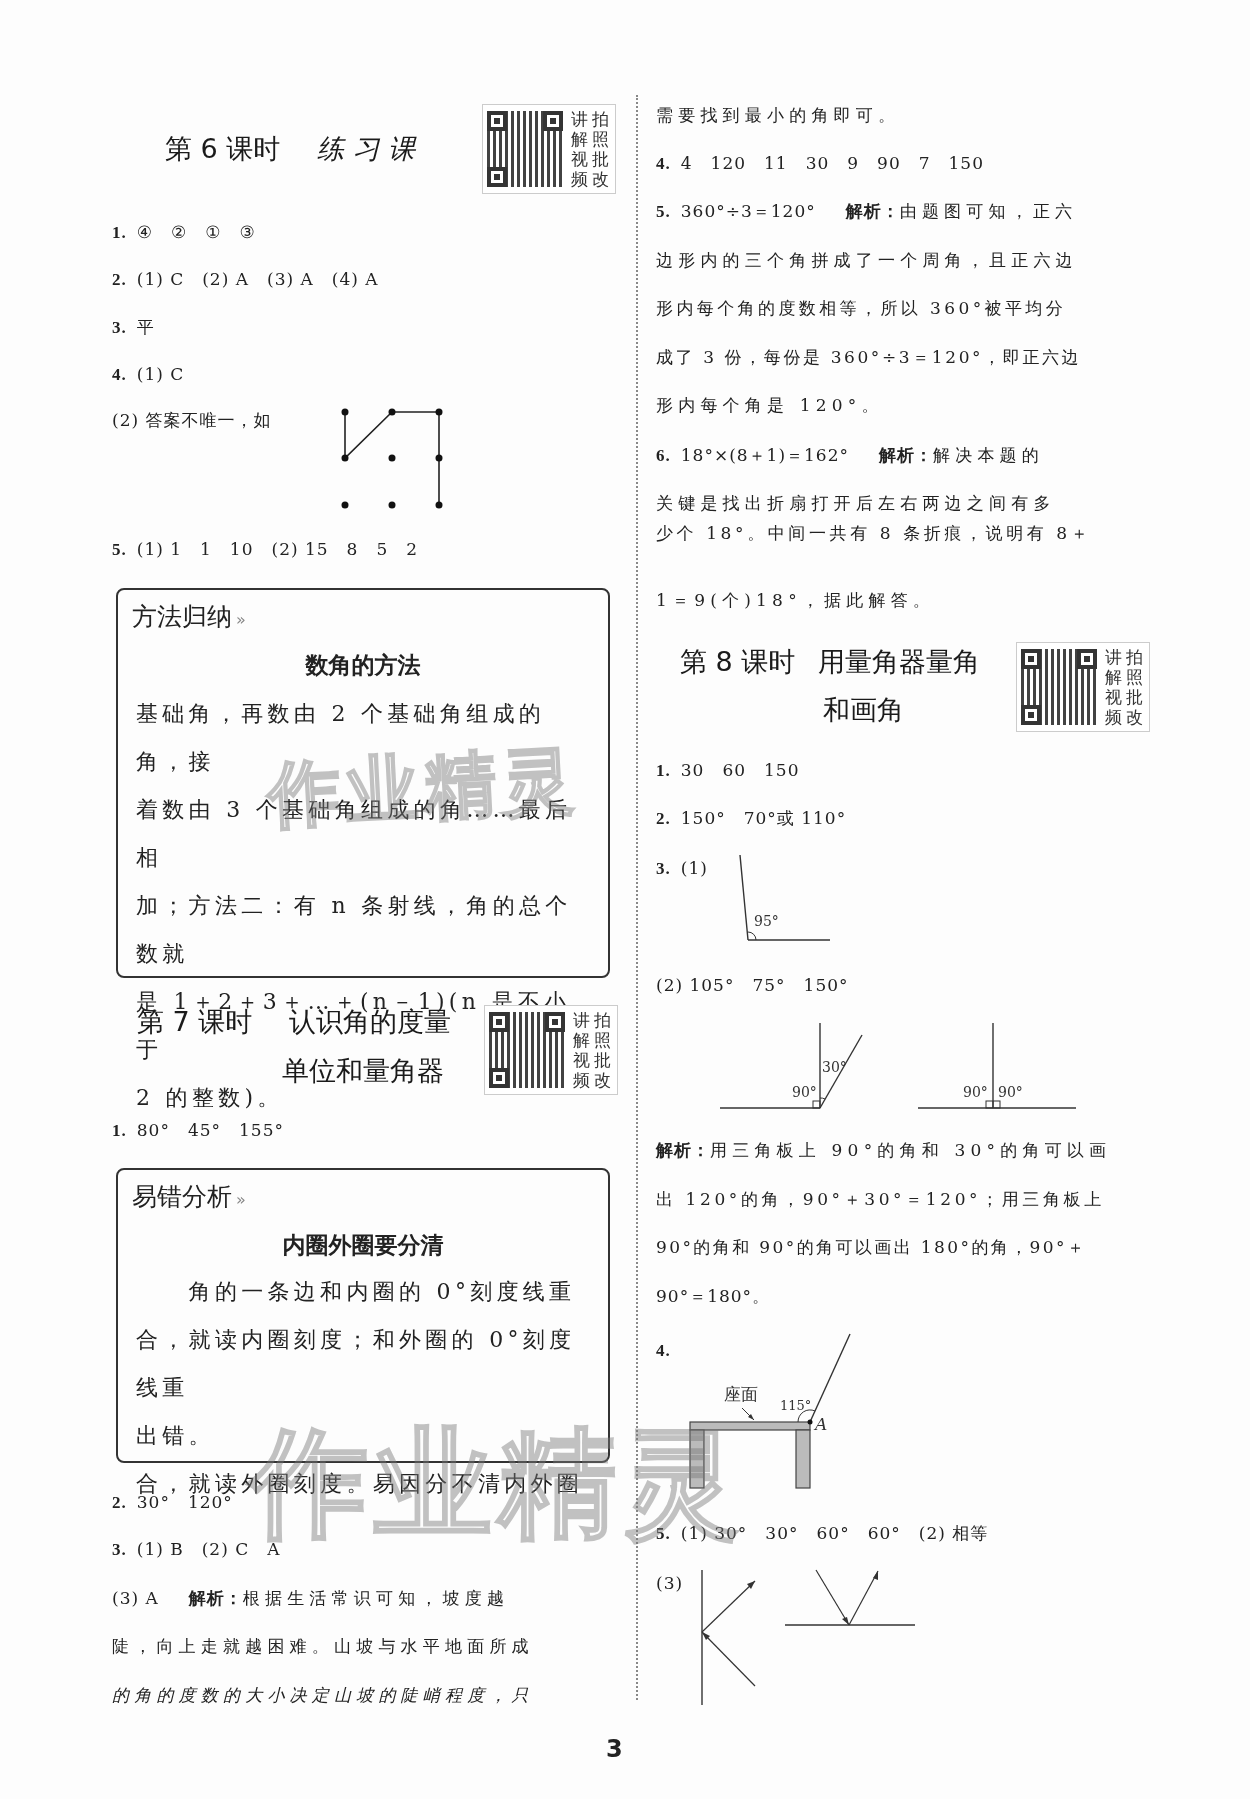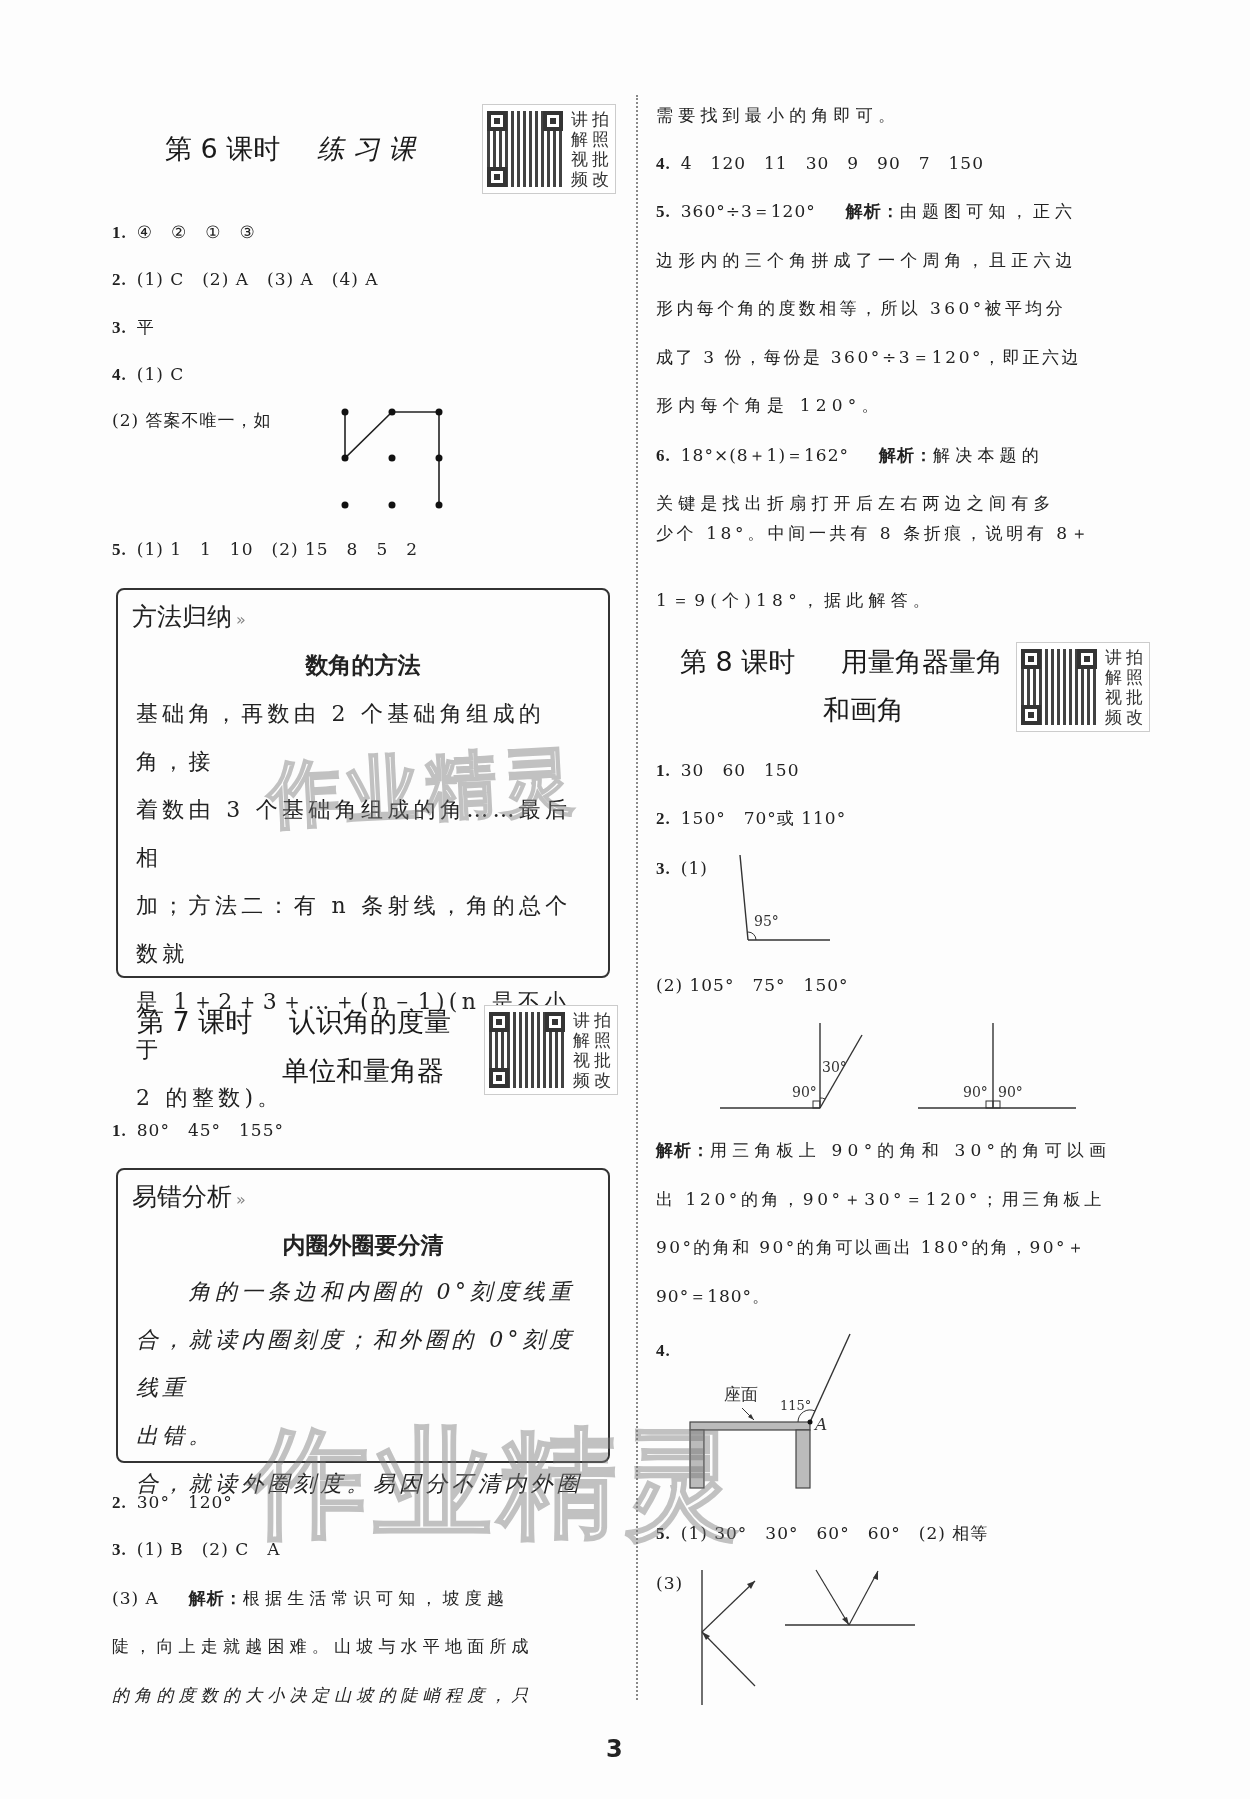--- a/index.html
+++ b/index.html
@@ -108,21 +108,21 @@
       <span>批</span>
     <span>频</span>
       <span>改</span>
   </div>
 </div>
 <div class="line" style="left:112px; top:1115px;"><span class="num">1.</span><span>80°　45°　155°</span></div>
 
 <div class="box" style="left:116px; top:1168px; width:494px; height:295px;">
   <div class="box-label"><span>易错分析</span><span class="chev">»</span></div>
   <div class="box-heading" style="top:60px;">内圈外圈要分清</div>
-  <div class="box-text" style="top:98px;font-style:italic;">
+  <div class="box-text" style="top:98px;">
     <div>　　角的一条边和内圈的 0°刻度线重</div>
     <div>合，就读内圈刻度；和外圈的 0°刻度线重</div>
     <div>出错。</div>
     <div>合，就读外圈刻度。易因分不清内外圈</div>
   </div>
 </div>
 
 <div class="line" style="left:112px; top:1487px;"><span class="num">2.</span><span>30°　120°</span></div>
 <div class="line" style="left:112px; top:1534px;"><span class="num">3.</span><span>(1) B　(2) C　A</span></div>
 <div class="line" style="left:112px; top:1583px;"><span>(3) A</span><span class="bold-label" style="margin-left:30px;">解析：</span><span class="just">根据生活常识可知，坡度越</span></div>
@@ -140,21 +140,21 @@
 <div class="line just" style="left:656px; top:342px; letter-spacing:2.6px;">成了 3 份，每份是 360°÷3＝120°，即正六边</div>
 <div class="line just" style="left:656px; top:390px;">形内每个角是 120°。</div>
 
 <div class="line" style="left:656px; top:440px;"><span class="num">6.</span><span>18°×(8＋1)＝162°</span><span class="bold-label" style="margin-left:30px;">解析：</span><span class="just">解决本题的</span></div>
 <div class="line just" style="left:656px; top:488px;">关键是找出折扇打开后左右两边之间有多</div>
 <div class="line just" style="left:656px; top:518px; letter-spacing:3.6px;">少个 18°。中间一共有 8 条折痕，说明有 8＋</div>
 <div class="line just" style="left:656px; top:585px;">1＝9(个)18°，据此解答。</div>
 
 <div class="title" style="left:680px; top:645px;">
   <span>第 8 课时</span>
-  <span style="margin-left:37px;">用量角器量角</span>
+  <span style="margin-left:14px;">用量角器量角</span>
 </div>
 <div class="title" style="left:823px; top:693px;">和画角</div>
 <div class="qr-card" style="left:1016px; top:642px;">
   <div class="qr-code">
     <div class="fp" style="left:0;top:0;"></div>
       <div class="fp" style="right:0;top:0;"></div>
       <div class="fp" style="left:0;bottom:0;"></div>
   </div>
   <div class="qr-text">
     <span>讲</span>

